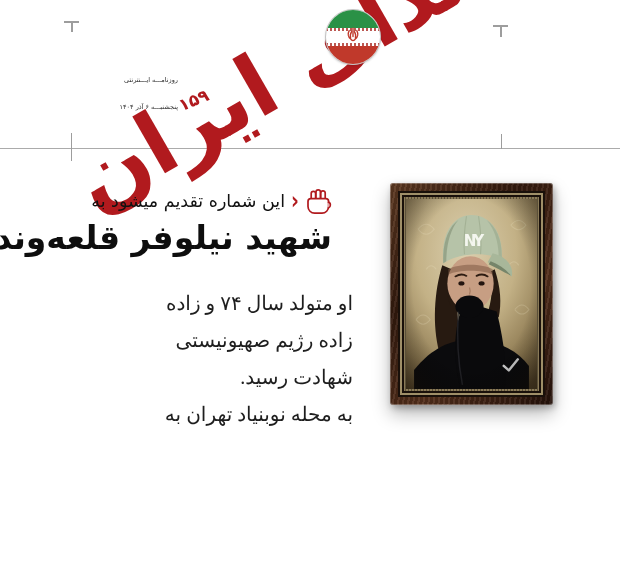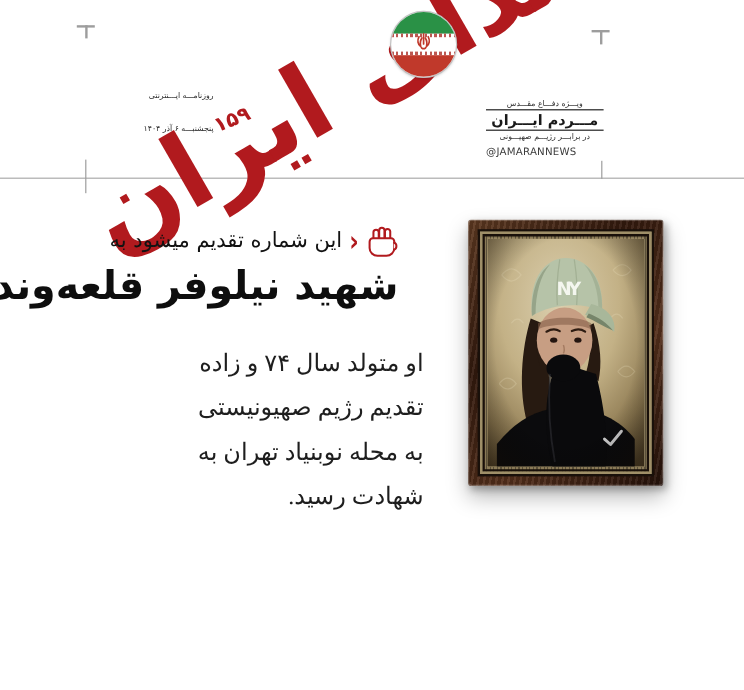--- a/index.html
+++ b/index.html
@@ -130,26 +130,20 @@
         </g>
       </svg>
     </span>
   </div>
 
   <div class="publisher">
     <div class="tagline" lang="fa">روزنامـــه ایـــنترنتی</div>
     <div class="date" lang="fa">پنجشنبـــه ۶ آذر ۱۴۰۴</div>
   </div>
 
-  <div class="edition">
-    <div class="s1" lang="fa">ویـــژه دفـــاع مقـــدس</div>
-    <div class="s2" lang="fa">مـــردم ایـــران</div>
-    <div class="s3" lang="fa">در برابـــر رژیـــم صهیـــونی</div>
-    <div class="handle">@JAMARANNEWS</div>
-  </div>
 
   <div class="mark" style="left:64px;top:21px;width:15px;height:1.5px;"></div>
   <div class="mark" style="left:71px;top:21px;width:1.5px;height:11px;"></div>
   <div class="mark" style="left:493px;top:25px;width:15px;height:1.5px;"></div>
   <div class="mark" style="left:500px;top:25px;width:1.5px;height:12px;"></div>
   <div class="hrule"></div>
   <div class="mark" style="left:71px;top:133px;width:1px;height:28px;"></div>
   <div class="mark" style="left:501px;top:134px;width:1px;height:15px;"></div>
 
   <div class="dedication-row">
@@ -165,23 +159,23 @@
       </svg>
     </span>
     <span class="angle">‹</span>
     <span class="lead" lang="fa">این شماره تقدیم میشود به</span>
   </div>
 
   <div class="martyr-name" lang="fa">شهید نیلوفر قلعه‌وند</div>
 
   <div class="body-text" lang="fa">
     <div>او متولد سال ۷۴ و زاده</div>
-    <div>تقدیم رژیم صهیونیستی</div>
+    <div>زاده رژیم صهیونیستی</div>
+    <div>شهادت رسید.</div>
     <div>به محله نوبنیاد تهران به</div>
-    <div>شهادت رسید.</div>
   </div>
 
   <div class="frame">
     <div class="frame-trim"></div>
     <div class="photo">
       <svg viewBox="0 0 130 189" preserveAspectRatio="none">
         <defs>
           <radialGradient id="bgGold" cx="46%" cy="28%" r="85%">
             <stop offset="0%" stop-color="#dbcfae"></stop>
             <stop offset="45%" stop-color="#c3b186"></stop>

